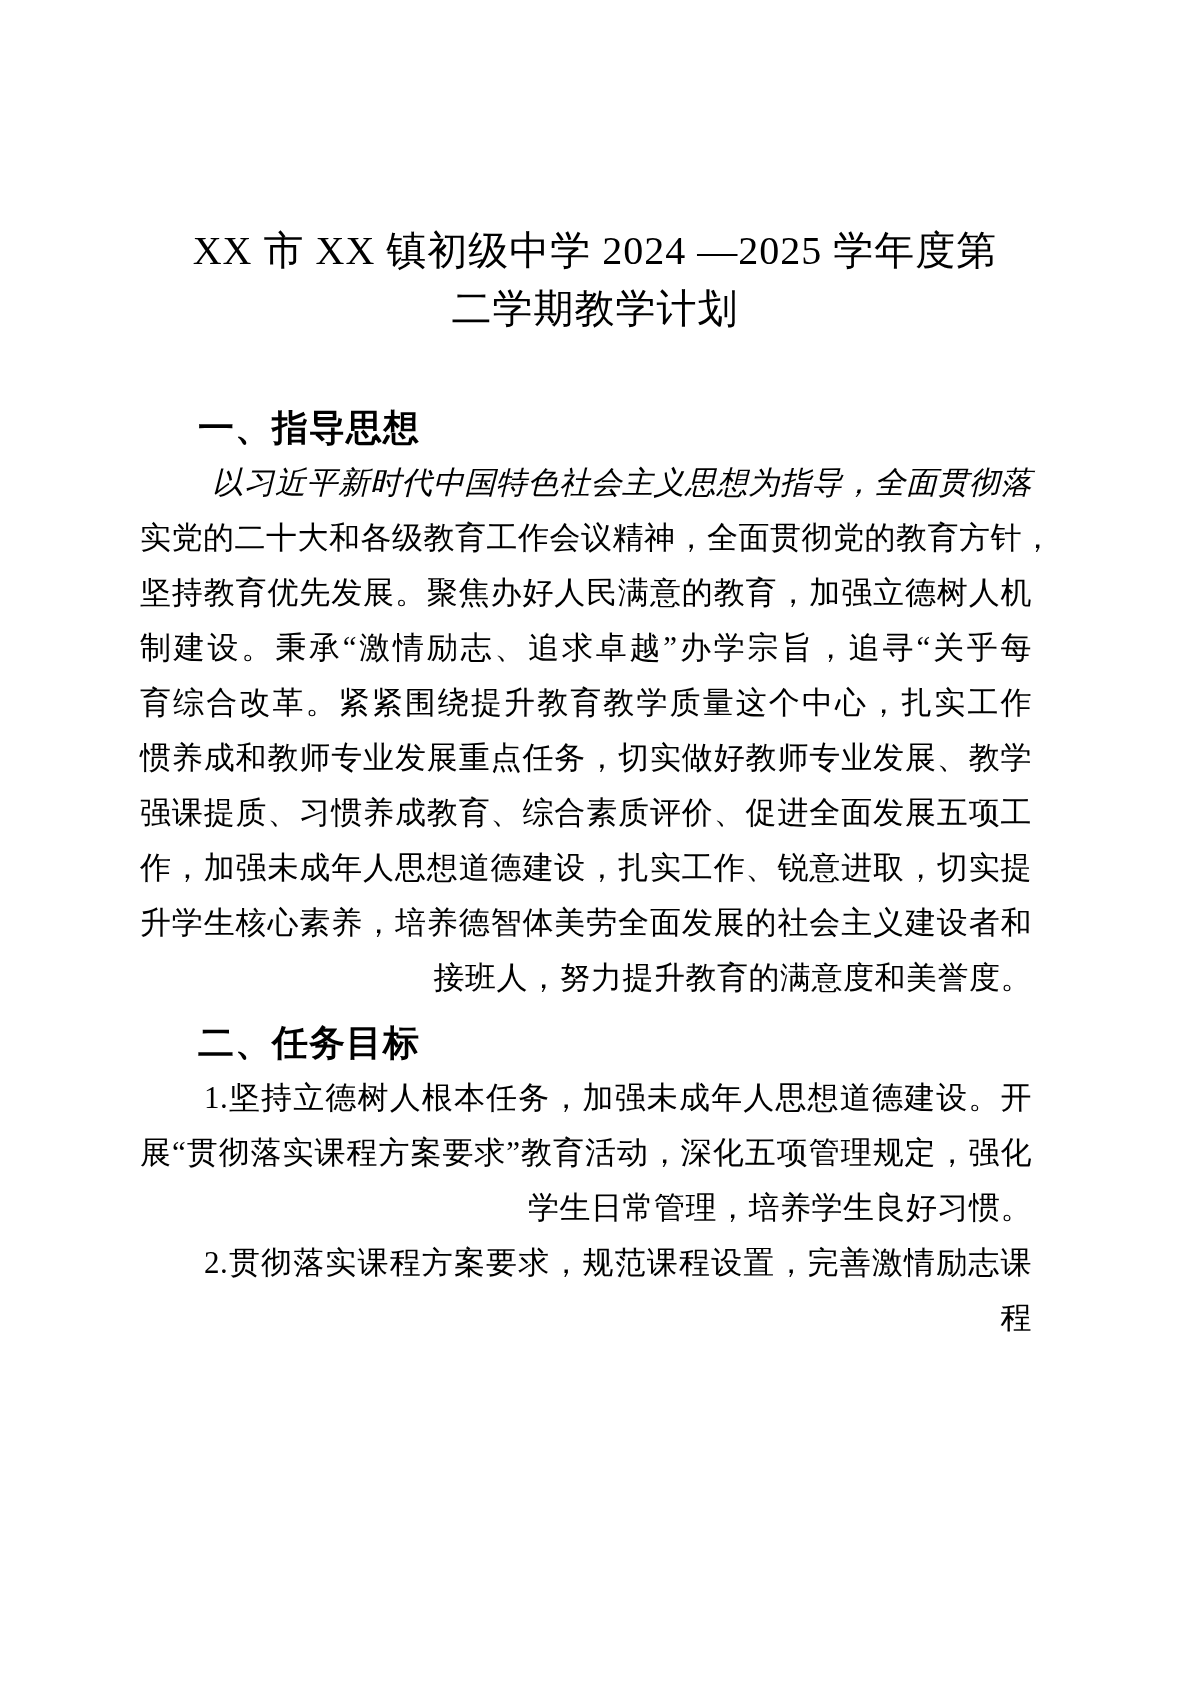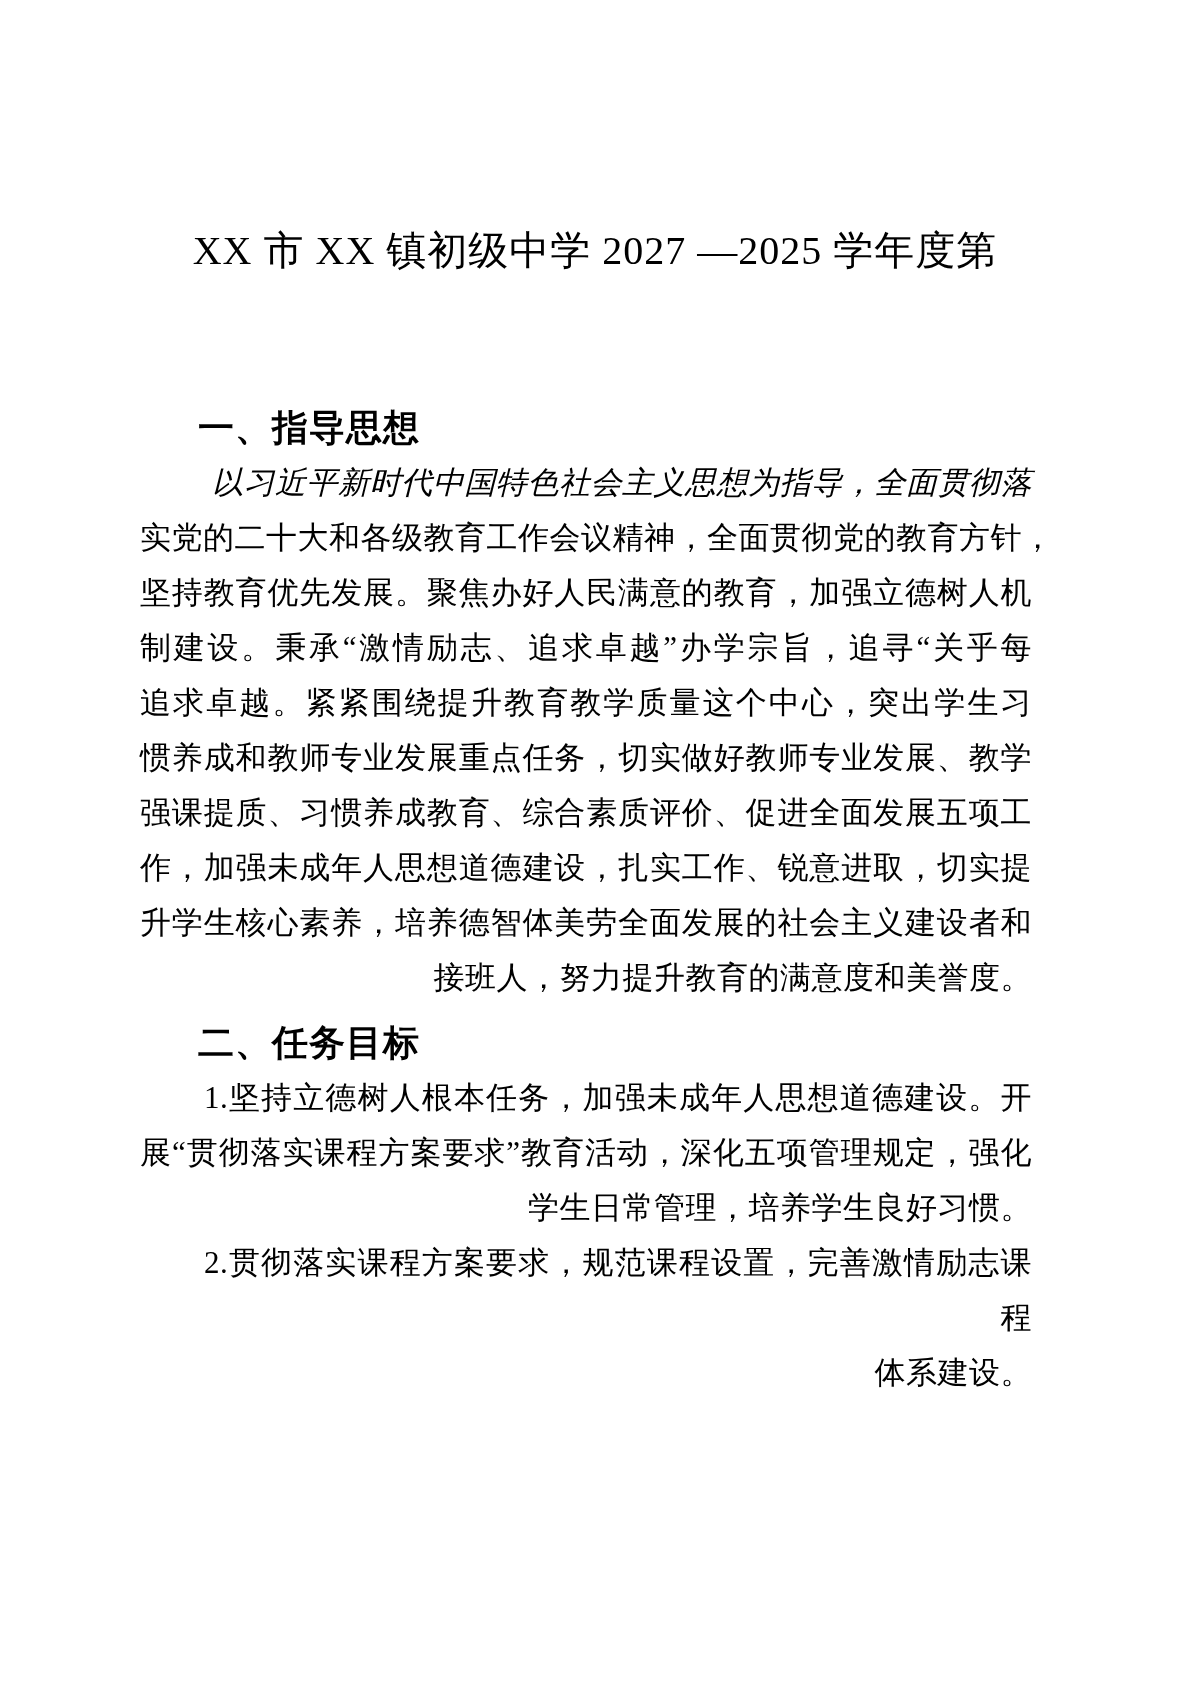--- a/index.html
+++ b/index.html
@@ -57,44 +57,44 @@
     white-space: nowrap;
   }
   .h2 { margin-top: 10px; }
 </style>
 </head>
 <body>
 
 <div class="page">
 
   <div class="title">
-    <div class="title-line">XX 市 XX 镇初级中学 2027 —2025 学年度第</div>
+    <div class="title-line">XX 市 XX 镇初级中学 2024 —2025 学年度第</div>
+    <div class="title-line">二学期教学计划</div>
   </div>
 
   <div class="body">
 
     <div class="h">一、指导思想</div>
 
     <div class="ln indent fill">以习近平新时代中国特色社会主义思想为指导，全面贯彻落</div>
     <div class="ln fill">实党的二十大和各级教育工作会议精神，全面贯彻党的教育方针，</div>
     <div class="ln fill">坚持教育优先发展。聚焦办好人民满意的教育，加强立德树人机</div>
     <div class="ln fill">制建设。秉承“激情励志、追求卓越”办学宗旨，追寻“关乎每</div>
-    <div class="ln fill">追求卓越。紧紧围绕提升教育教学质量这个中心，突出学生习</div>
+    <div class="ln fill">育综合改革。紧紧围绕提升教育教学质量这个中心，扎实工作</div>
     <div class="ln fill">惯养成和教师专业发展重点任务，切实做好教师专业发展、教学</div>
     <div class="ln fill">强课提质、习惯养成教育、综合素质评价、促进全面发展五项工</div>
     <div class="ln fill">作，加强未成年人思想道德建设，扎实工作、锐意进取，切实提</div>
     <div class="ln fill">升学生核心素养，培养德智体美劳全面发展的社会主义建设者和</div>
     <div class="ln">接班人，努力提升教育的满意度和美誉度。</div>
 
     <div class="h h2">二、任务目标</div>
 
     <div class="ln item fill">1.坚持立德树人根本任务，加强未成年人思想道德建设。开</div>
     <div class="ln fill">展“贯彻落实课程方案要求”教育活动，深化五项管理规定，强化</div>
     <div class="ln">学生日常管理，培养学生良好习惯。</div>
 
     <div class="ln item fill">2.贯彻落实课程方案要求，规范课程设置，完善激情励志课</div>
     <div class="ln">程</div>
 
-    <div class="ln">体系建设。</div>
 
   </div>
 
 </div>
 
 </body></html>

